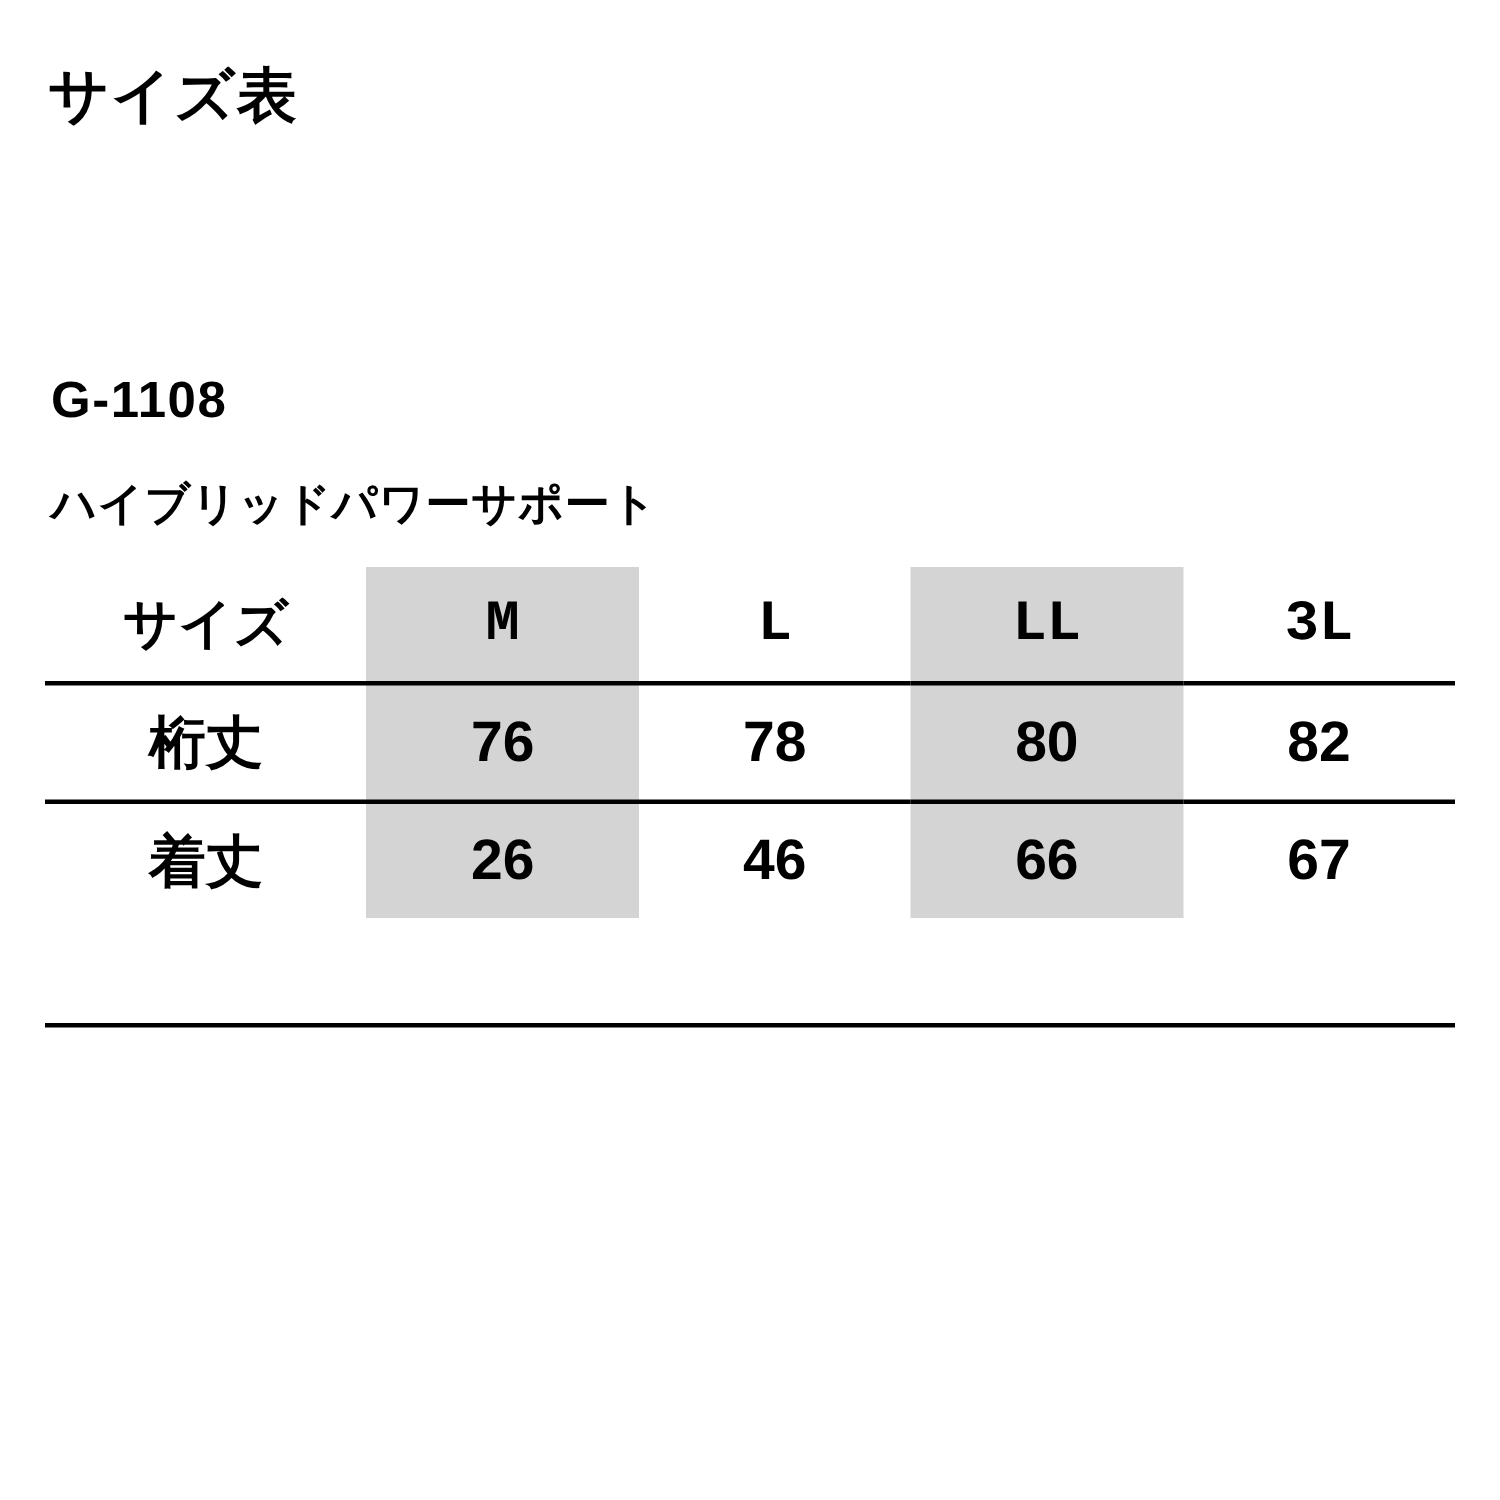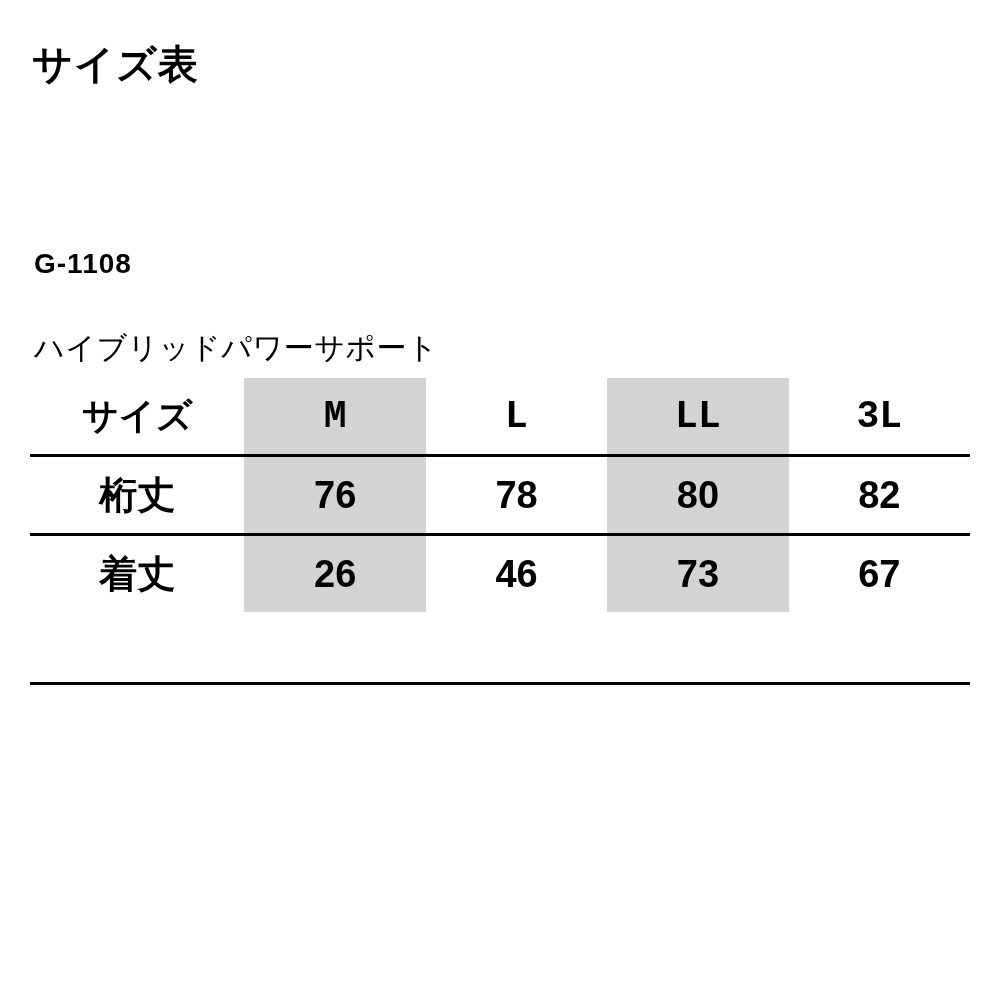--- a/index.html
+++ b/index.html
@@ -27,31 +27,31 @@
     top: 40px;
     font-size: 40px;
     font-weight: bold;
     letter-spacing: 1px;
     line-height: 1.2;
   }
   .product-code {
     position: absolute;
     left: 34px;
     top: 248px;
-    font-size: 28px;
+    font-size: 34px;
     font-weight: bold;
     letter-spacing: 1px;
     text-align: center;
   }
   .product-name {
     position: absolute;
     left: 34px;
-    top: 328px;
+    top: 316px;
     font-size: 30px;
-    font-weight: normal;
+    font-weight: bold;
     letter-spacing: 0.5px;
   }
   .table-wrap {
     position: absolute;
     left: 30px;
     top: 378px;
     width: 940px;
   }
   table.size-table {
     border-collapse: collapse;
@@ -126,21 +126,21 @@
           <td class="label-cell">桁丈</td>
           <td class="data-cell shaded">76</td>
           <td class="data-cell">78</td>
           <td class="data-cell shaded">80</td>
           <td class="data-cell">82</td>
         </tr>
         <tr>
           <td class="label-cell">着丈</td>
           <td class="data-cell shaded">26</td>
           <td class="data-cell">46</td>
-          <td class="data-cell shaded">73</td>
+          <td class="data-cell shaded">66</td>
           <td class="data-cell">67</td>
         </tr>
       </tbody>
     </table>
   </div>
 
   <div class="bottom-rule"></div>
 
 </div>
 

